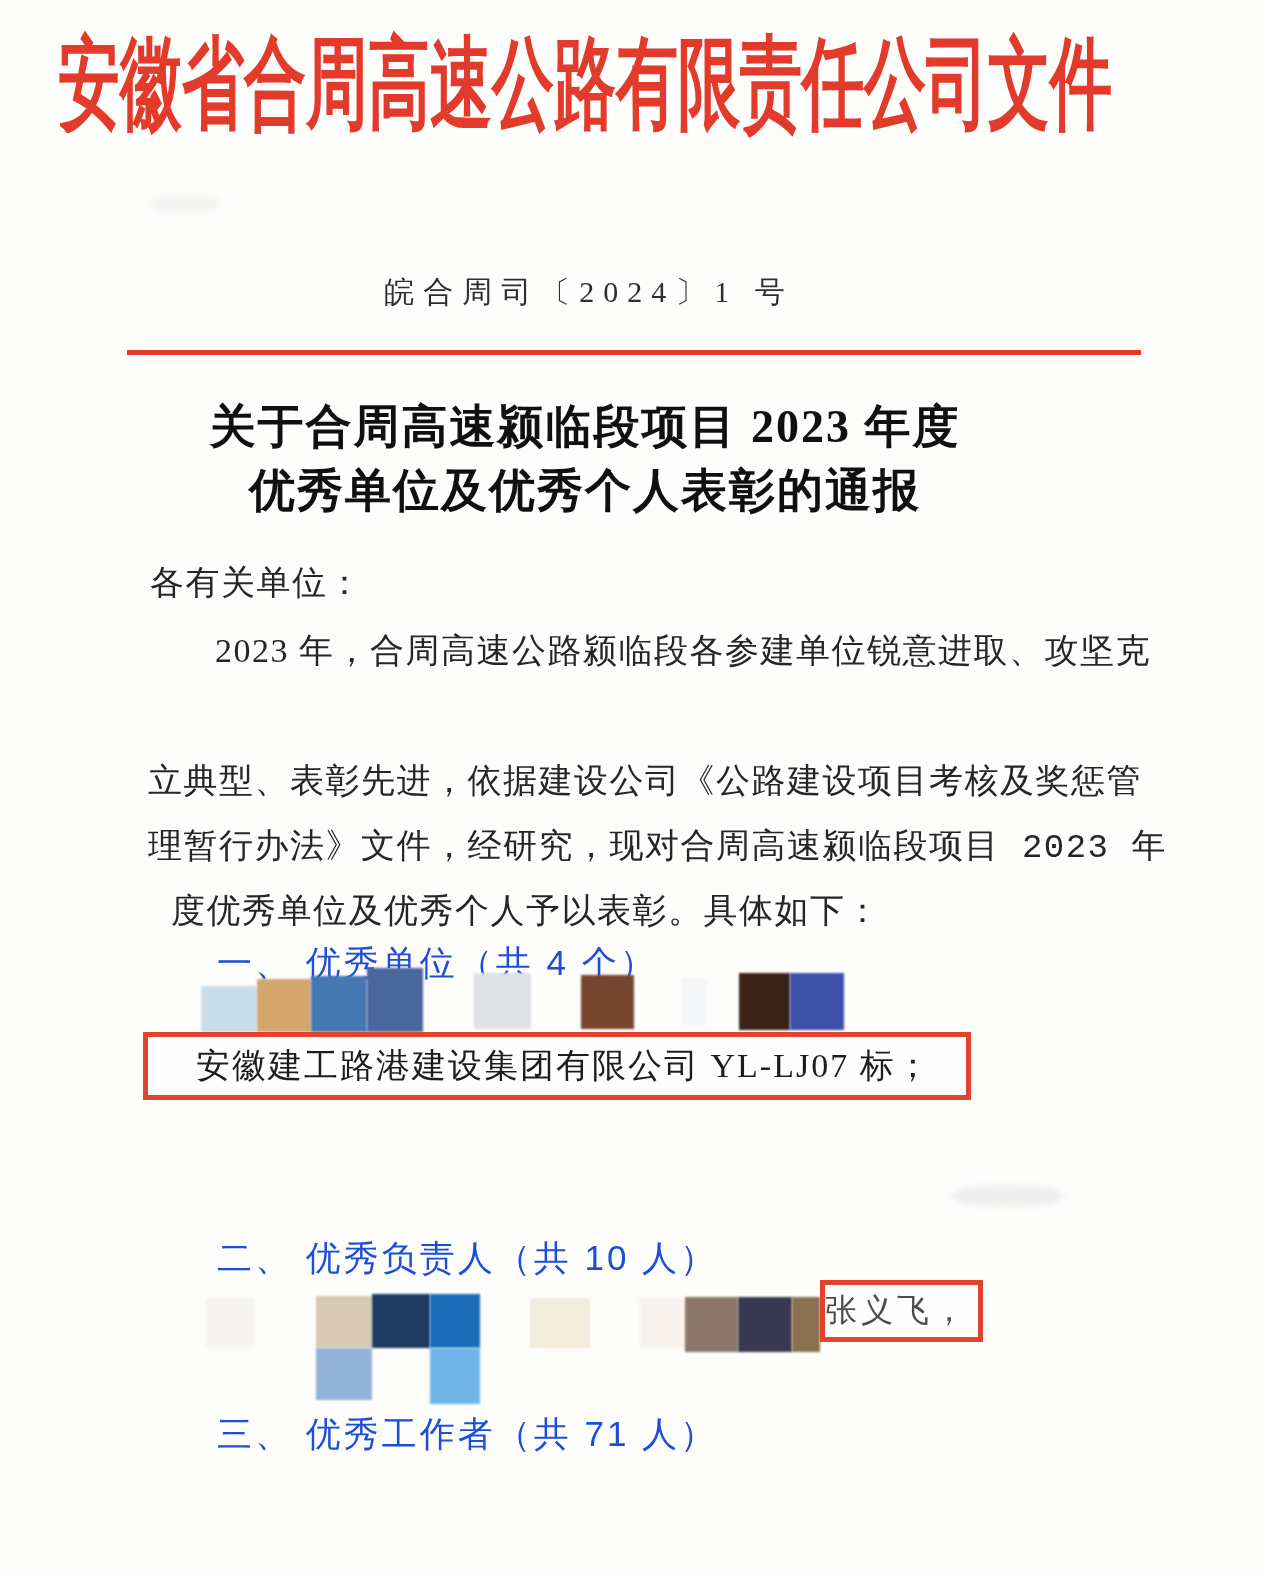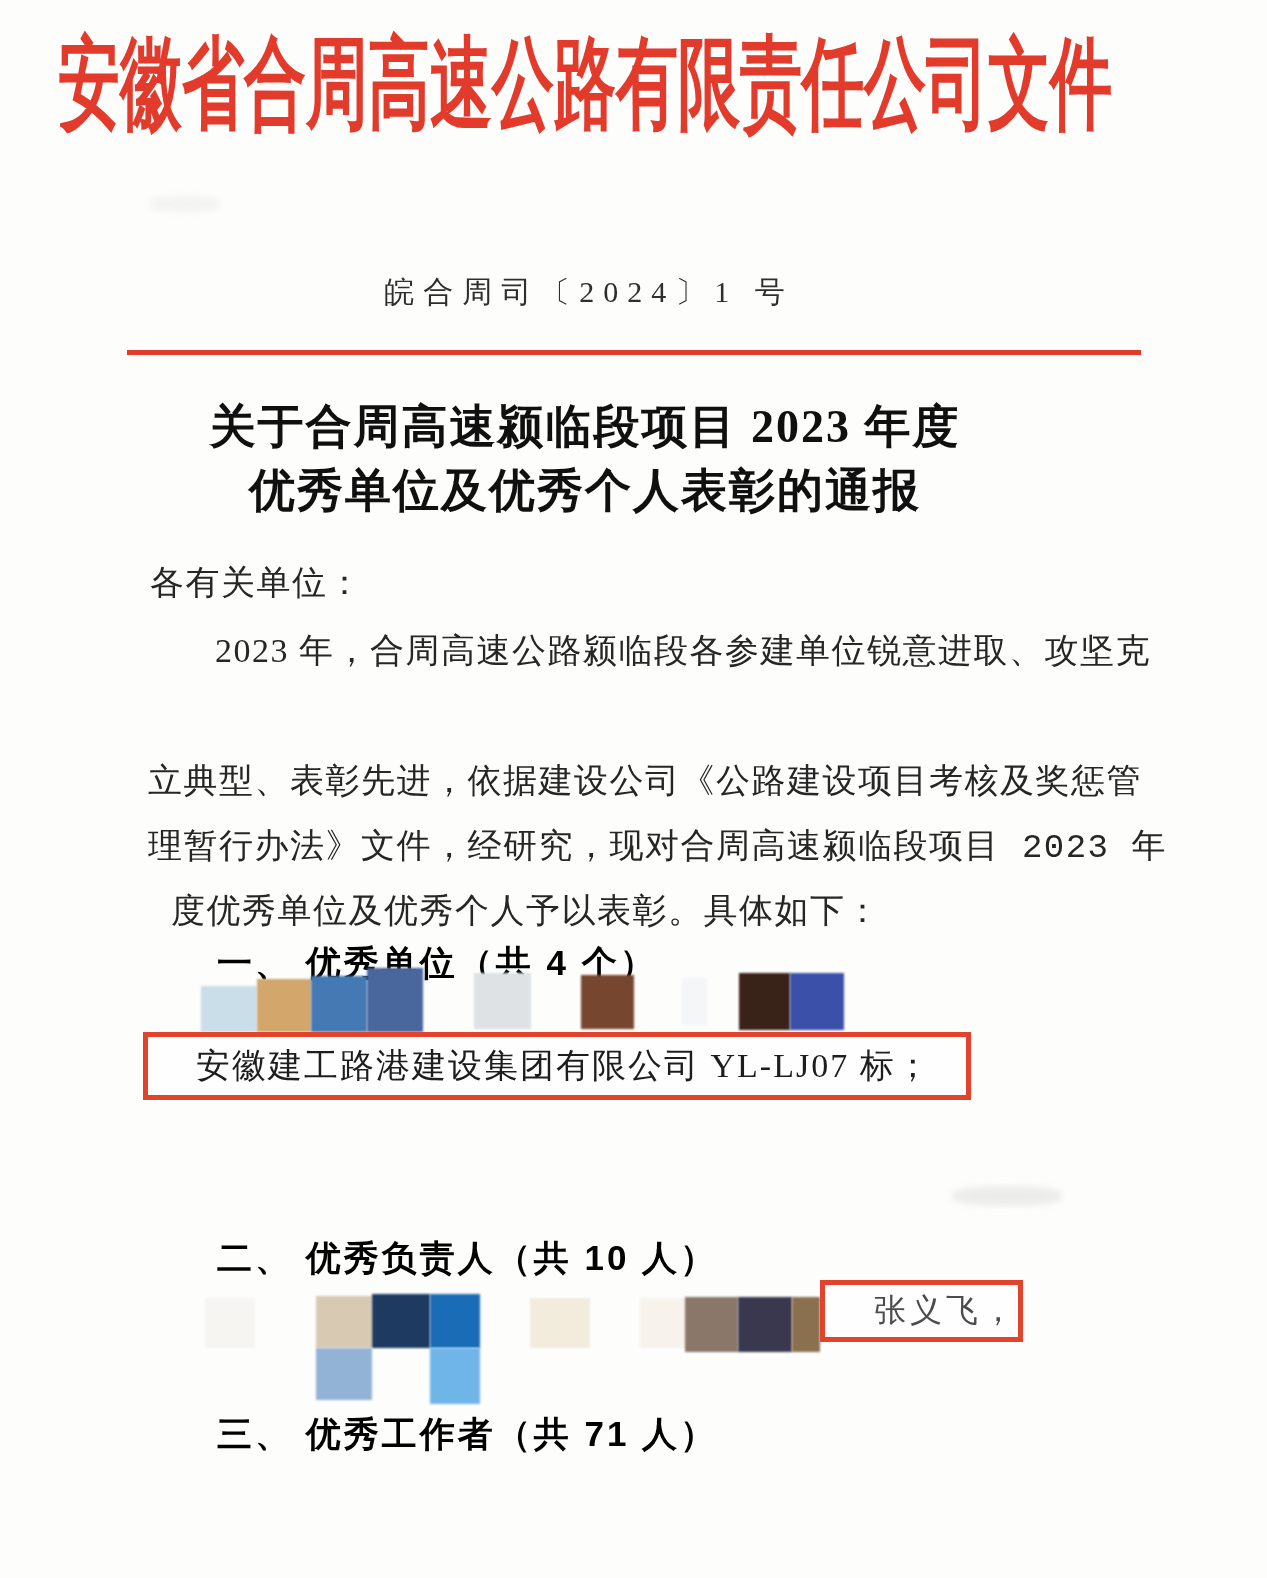--- a/index.html
+++ b/index.html
@@ -62,45 +62,45 @@
   }
   .salutation { left: 150px; top: 560px; }
   .pl0 { left: 215px; top: 628px; }
   .pl1 { left: 148px; top: 693px; }
   .pl2 { left: 148px; top: 758px; }
   .pl3 { left: 148px; top: 823px; font-family: Liberation Mono, monospace; }
   .pl4 { left: 148px; top: 888px; margin-left: 23px; }
 
   .section-heading {
     font-family: "Liberation Sans", "DejaVu Sans", sans-serif;
-    font-weight: 700;
+    font-weight: 400;
     font-size: 35px;
     letter-spacing: 3px;
-    color: #000000;
+    color: #1d4ed8;
     white-space: nowrap;
   }
   .h1 { left: 217px; top: 940px; }
   .h2 { left: 217px; top: 1235px; }
   .h3 { left: 217px; top: 1411px; }
 
   .red-box {
     position: absolute;
     border: 5px solid var(--box-red, #e2432c);
     background: rgba(255,255,255,0.55);
     display: flex;
     align-items: center;
     color: #1d1d1d;
     font-family: "Liberation Serif", "DejaVu Serif", serif;
     white-space: nowrap;
   }
   .box1 { left: 143px; top: 1032px; width: 770px; height: 58px;
           padding-left: 48px; font-size: 34px; letter-spacing: 2px; text-align: center; }
   .box2 { left: 820px; top: 1280px; width: 153px; height: 52px;
-          justify-content: flex-end; font-size: 32px; letter-spacing: 4px;
-          color: #4c4c4c; padding-left: 40px; }
+          justify-content: flex-start; font-size: 32px; letter-spacing: 4px;
+          color: #4c4c4c; }
   .box3 { left: 140px; top: 1486px; width: 820px; height: 47px;
           padding-left: 24px; font-size: 33px; letter-spacing: 1px; }
 
   .redact {
     position: absolute;
     filter: blur(1.3px);
   }
   .artifact {
     position: absolute;
     filter: blur(3px);

